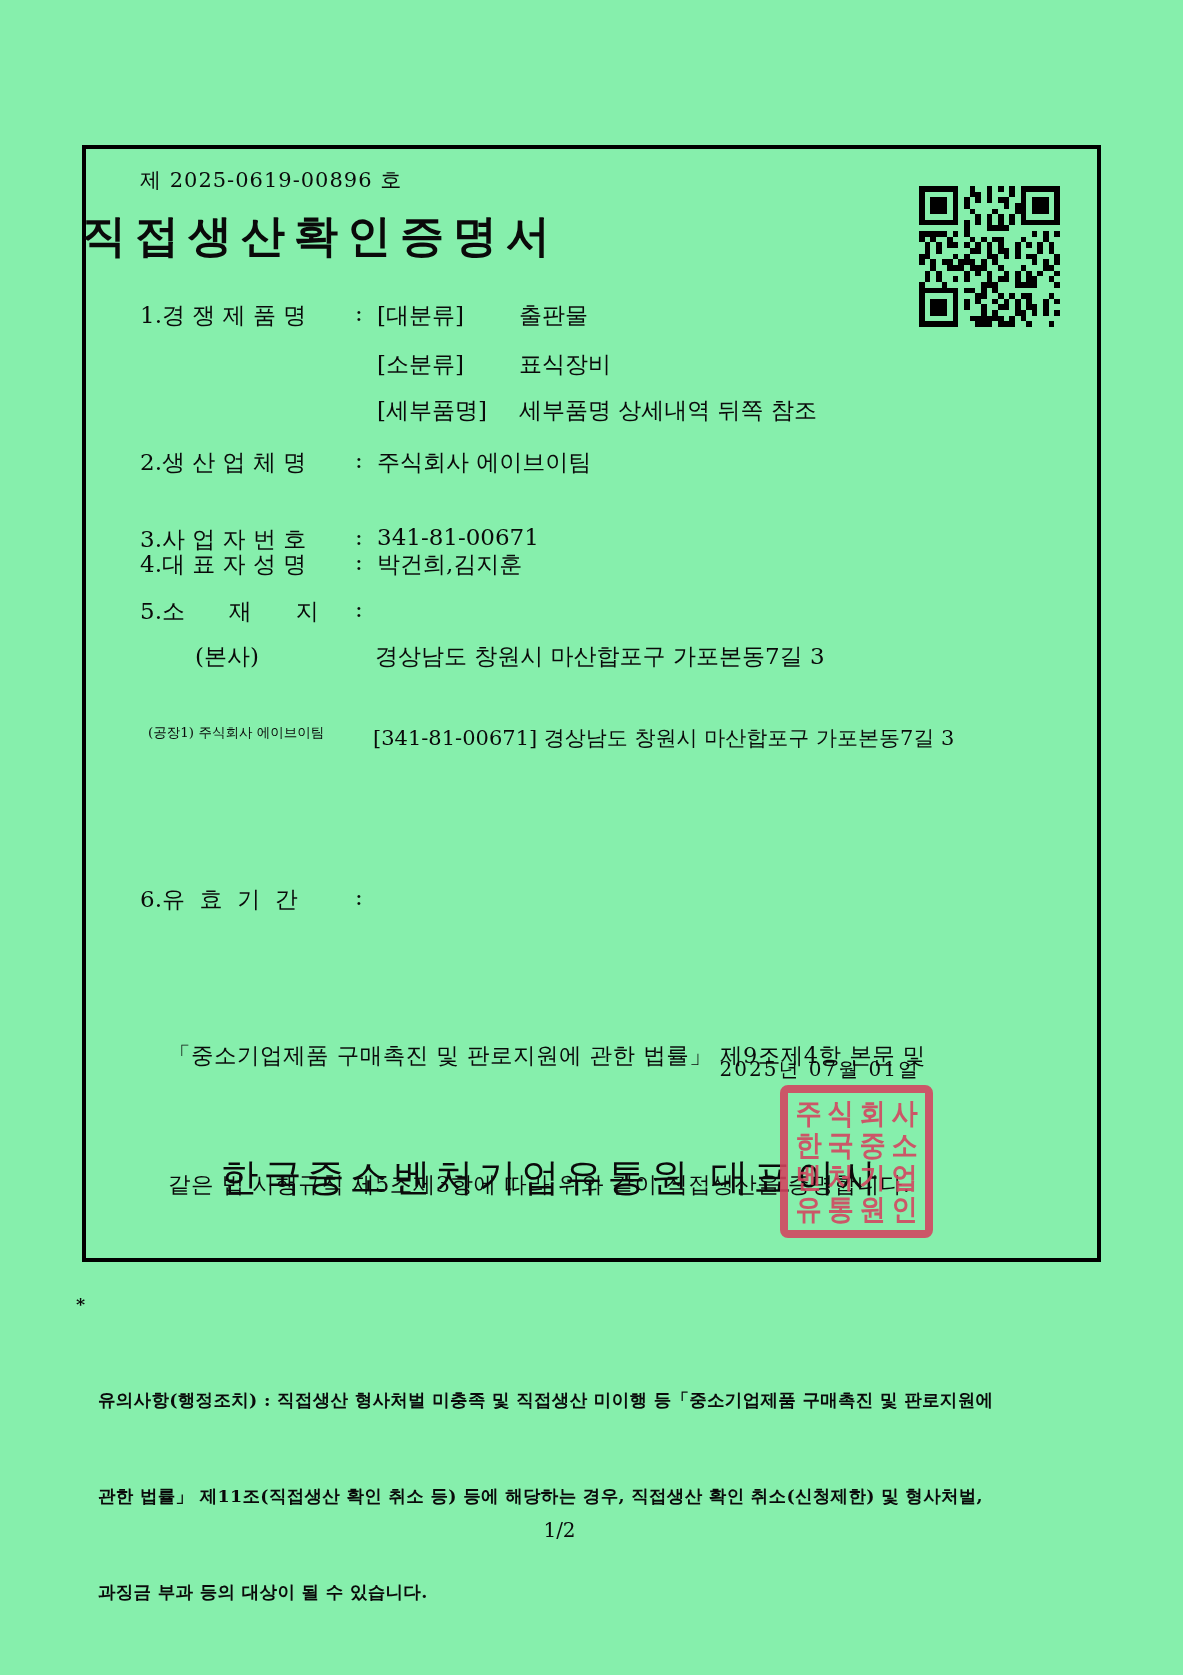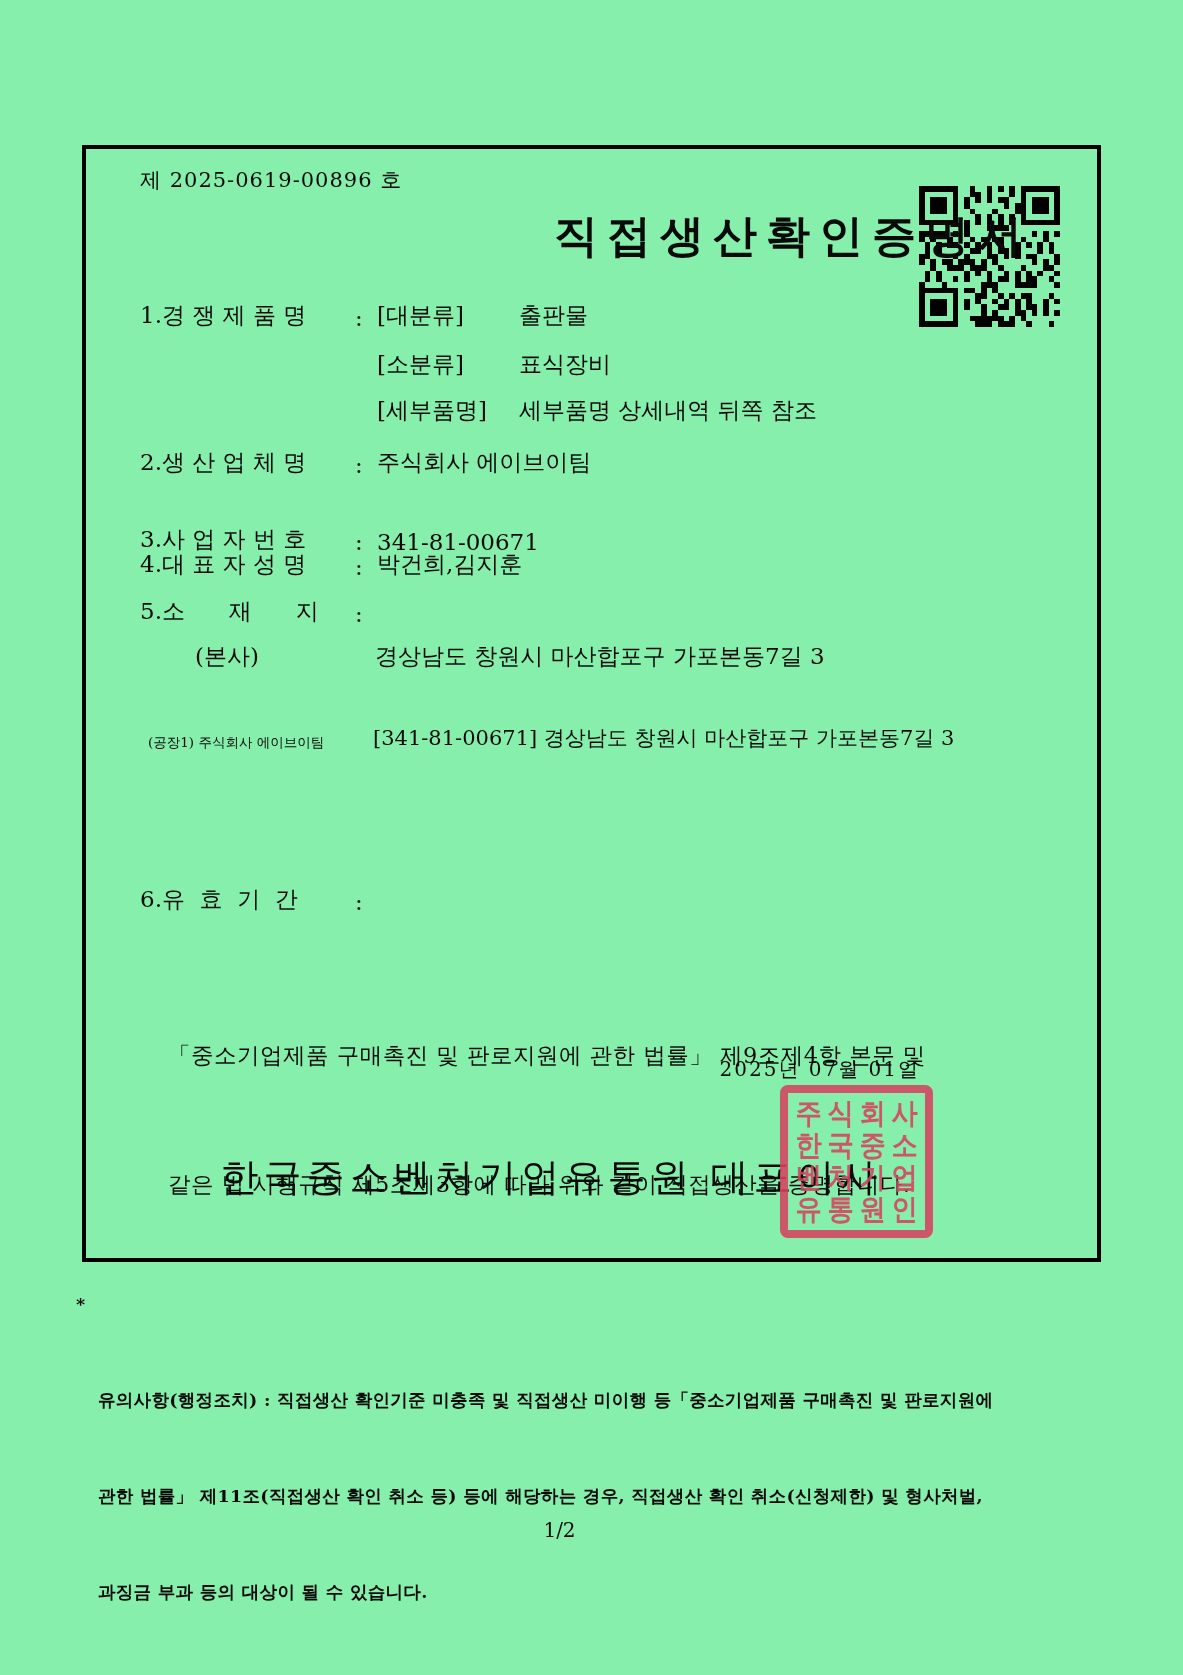--- a/index.html
+++ b/index.html
@@ -12,26 +12,26 @@
   .frame {
     position:absolute; left:82px; top:145px; width:1019px; height:1117px;
     border:4px solid #000;
   }
   .docnum {
     position:absolute; left:140px; top:166px; font-size:21px; letter-spacing:1px;
     white-space:pre;
   }
   .qr { position:absolute; left:919px; top:186px; width:141px; height:141px; }
   .title {
-    position:absolute; left:82px; top:207px; width:1019px; text-align:right;
+    position:absolute; left:82px; top:207px; width:1019px; text-align:left;
     font-size:44px; font-weight:bold; letter-spacing:9px; padding-right:70px;
     white-space:pre;
   }
   .frow {
-    position:absolute; left:140px; display:flex; align-items:flex-end;
+    position:absolute; left:140px; display:flex; align-items:flex-start;
     font-size:23px; white-space:pre;
   }
   .flabel { display:inline-block; width:215px; }
   .fcolon { display:inline-block; width:22px; }
   .fkey   { display:inline-block; width:142px; }
   .fvalue { display:inline-block; }
   .row-cat1 { top:300px; }
   .row-cat2 { top:349px; }
   .row-cat3 { top:395px; }
   .row-comp { top:447px; }
@@ -463,21 +463,21 @@
       <span>통</span>
       <span>원</span>
       <span>인</span>
     </div>
 
   <div class="issuer">한국중소벤처기업유통원 대표이사</div>
 
   <div class="footnotes">
     <div class="note">
       <span class="bullet">*</span>
-      <div>유의사항(행정조치) : 직접생산 확인기준 미충족 및 직접생산 미이행 등「중소기업제품 구매촉진 및 판로지원에</div>
+      <div>유의사항(행정조치) : 직접생산 형사처벌 미충족 및 직접생산 미이행 등「중소기업제품 구매촉진 및 판로지원에</div>
       <div>관한 법률」 제11조(직접생산 확인 취소 등) 등에 해당하는 경우, 직접생산 확인 취소(신청제한) 및 형사처벌,</div>
       <div>과징금 부과 등의 대상이 될 수 있습니다.</div>
     </div>
 
   </div>
 
   <div class="pagenum">1/2</div>
 
 </div>
 

